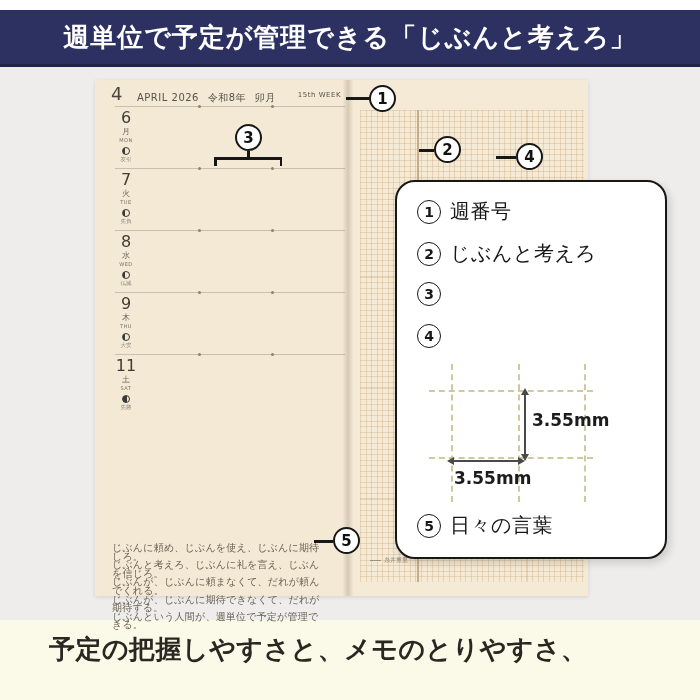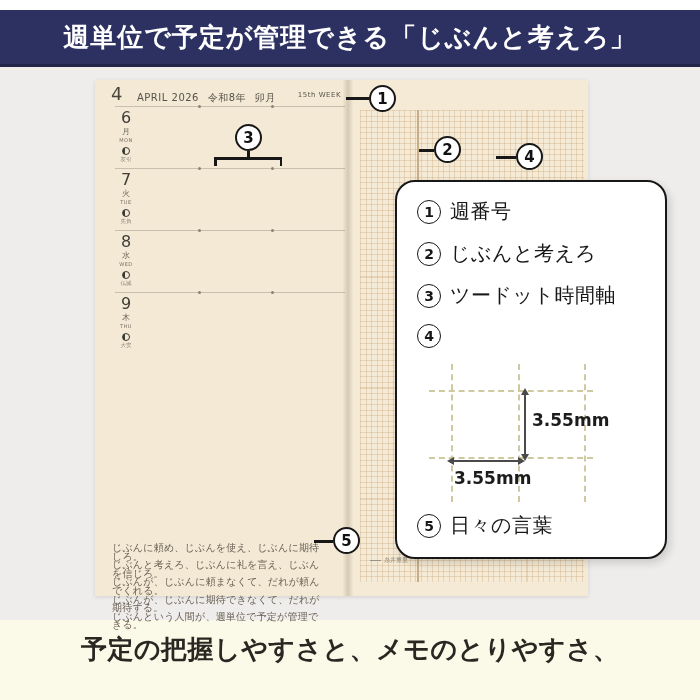--- a/index.html
+++ b/index.html
@@ -91,21 +91,21 @@
   .ah::before { content:""; position:absolute; left:-6px; top:-3.5px;
     border-top:4.5px solid transparent; border-bottom:4.5px solid transparent; border-right:7px solid #4a4a4a; }
   .ah::after { content:""; position:absolute; right:-6px; top:-3.5px;
     border-top:4.5px solid transparent; border-bottom:4.5px solid transparent; border-left:7px solid #4a4a4a; }
   .dlab { position:absolute; font-size:17px; font-weight:bold; color:#1c1c1c; }
   .dlab-v { left:135px; top:46px; }
   .dlab-h { left:57px; top:104px; }
 
   
   .caption { position:absolute; left:0; top:620px; width:700px; height:80px; background:#fbf9e7;
-    padding:12px 0 0 81px; }
+    padding:12px 0 0 49px; }
   .caption-line { font-size:26px; font-weight:bold; color:#2a2722; line-height:34px; letter-spacing:0.5px; }
 </style>
 </head>
 <body>
 
 <div class="banner">
   <div class="banner-title">週単位で予定が管理できる「じぶんと考えろ」</div>
 </div>
 
 <div class="mid"></div>
@@ -159,20 +159,31 @@
         <span class="dot d1"></span>
           <span class="dot d2"></span>
         <div class="day-col">
           <div class="day-num">9</div>
           <div class="day-kanji">木</div>
           <div class="day-abbr">THU</div>
           <div class="moon phase-waning-gibbous"></div>
           <div class="day-rokuyo">大安</div>
         </div>
       </div>
+      <div class="day-row">
+        <span class="dot d1"></span>
+          <span class="dot d2"></span>
+        <div class="day-col">
+          <div class="day-num">11</div>
+          <div class="day-kanji">土</div>
+          <div class="day-abbr">SAT</div>
+          <div class="moon phase-waning-crescent"></div>
+          <div class="day-rokuyo">先勝</div>
+        </div>
+      </div>
     </div>
 
     <div class="quote">
       <div>じぶんに頼め、じぶんを使え、じぶんに期待しろ。</div>
       <div>じぶんと考えろ、じぶんに礼を言え、じぶんを信じろ。</div>
       <div>じぶんが、じぶんに頼まなくて、だれが頼んでくれる。</div>
       <div>じぶんが、じぶんに期待できなくて、だれが期待する。</div>
       <div>じぶんという人間が、週単位で予定が管理できる。</div>
     </div>
   </div>
@@ -193,21 +204,20 @@
   <div class="litem li1">
     <span class="lnum">1</span>
     <span class="ltext">週番号</span>
   </div>
   <div class="litem li2">
     <span class="lnum">2</span>
     <span class="ltext">じぶんと考えろ</span>
   </div>
   <div class="litem li3">
     <span class="lnum">3</span>
-    <span class="ltext">ツードット時間軸</span>
   </div>
   <div class="litem li4">
     <span class="lnum">4</span>
   </div>
 
   <div class="diagram">
     <div class="dv dv1"></div>
     <div class="dv dv2"></div>
     <div class="dv dv3"></div>
     <div class="dh dh1"></div>

